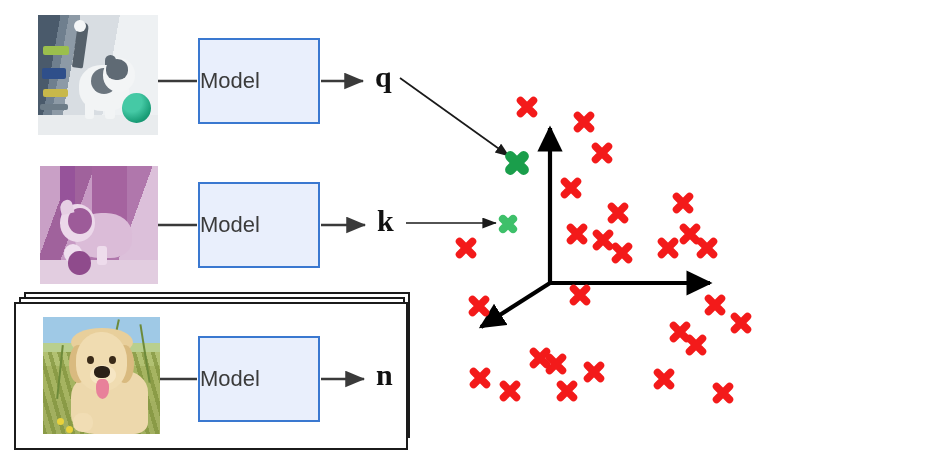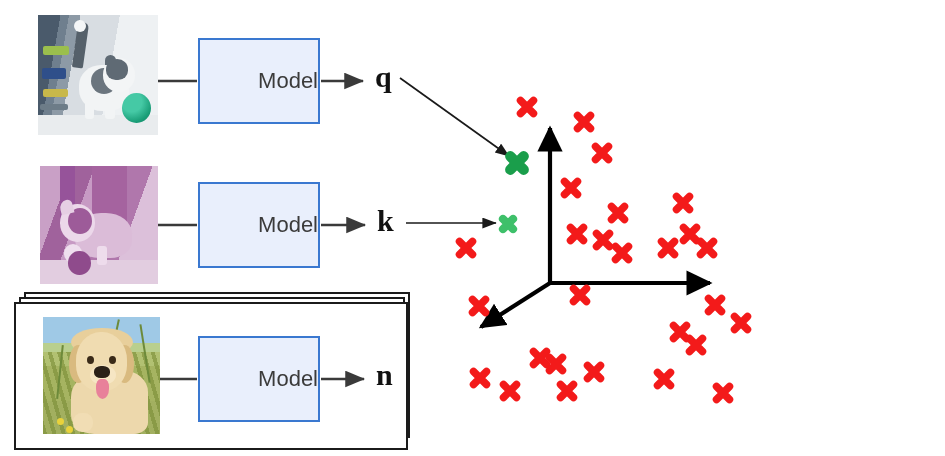--- a/index.html
+++ b/index.html
@@ -84,21 +84,21 @@
   .dog-bg .pawL    { position:absolute; left:26%; top:82%; width:17%; height:16%; background:#f1ddb4; border-radius:45%; }
 
   
   .model-box {
     position: absolute;
     background: #e9effc;
     border: 2px solid #3a78d0;
     box-sizing: border-box;
     display: flex;
     align-items: center;
-    justify-content: flex-end;
+    justify-content: flex-start;
     font-size: 22px;
     color: #3b3b3b;
     font-family: "Liberation Sans", sans-serif;
   }
 
   
   .veclabel {
     position: absolute;
     font-family: "Liberation Serif", serif;
     font-weight: bold;

